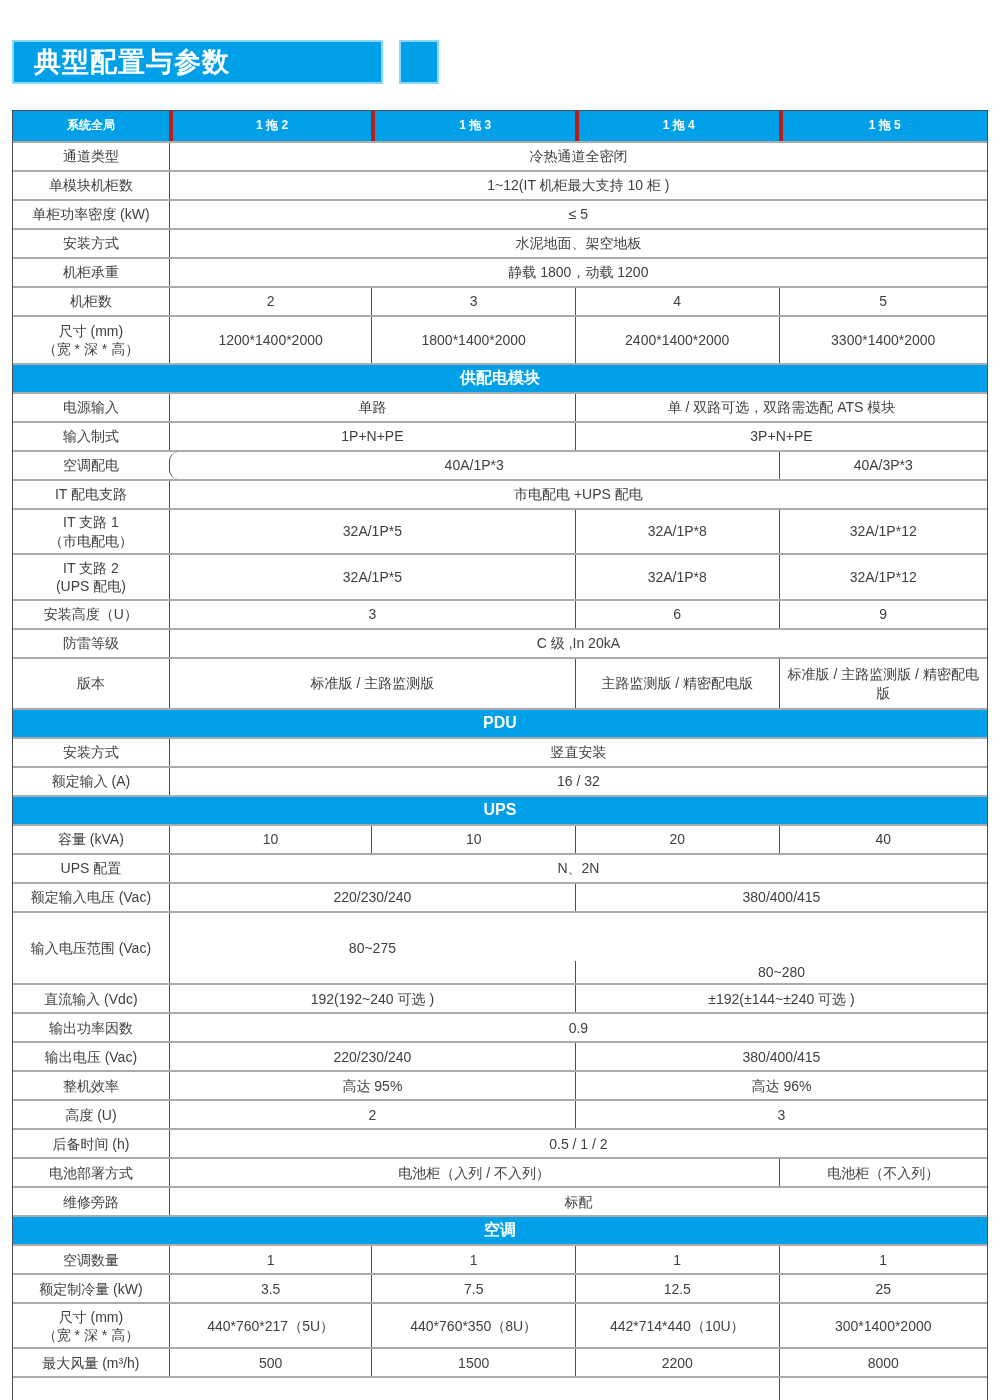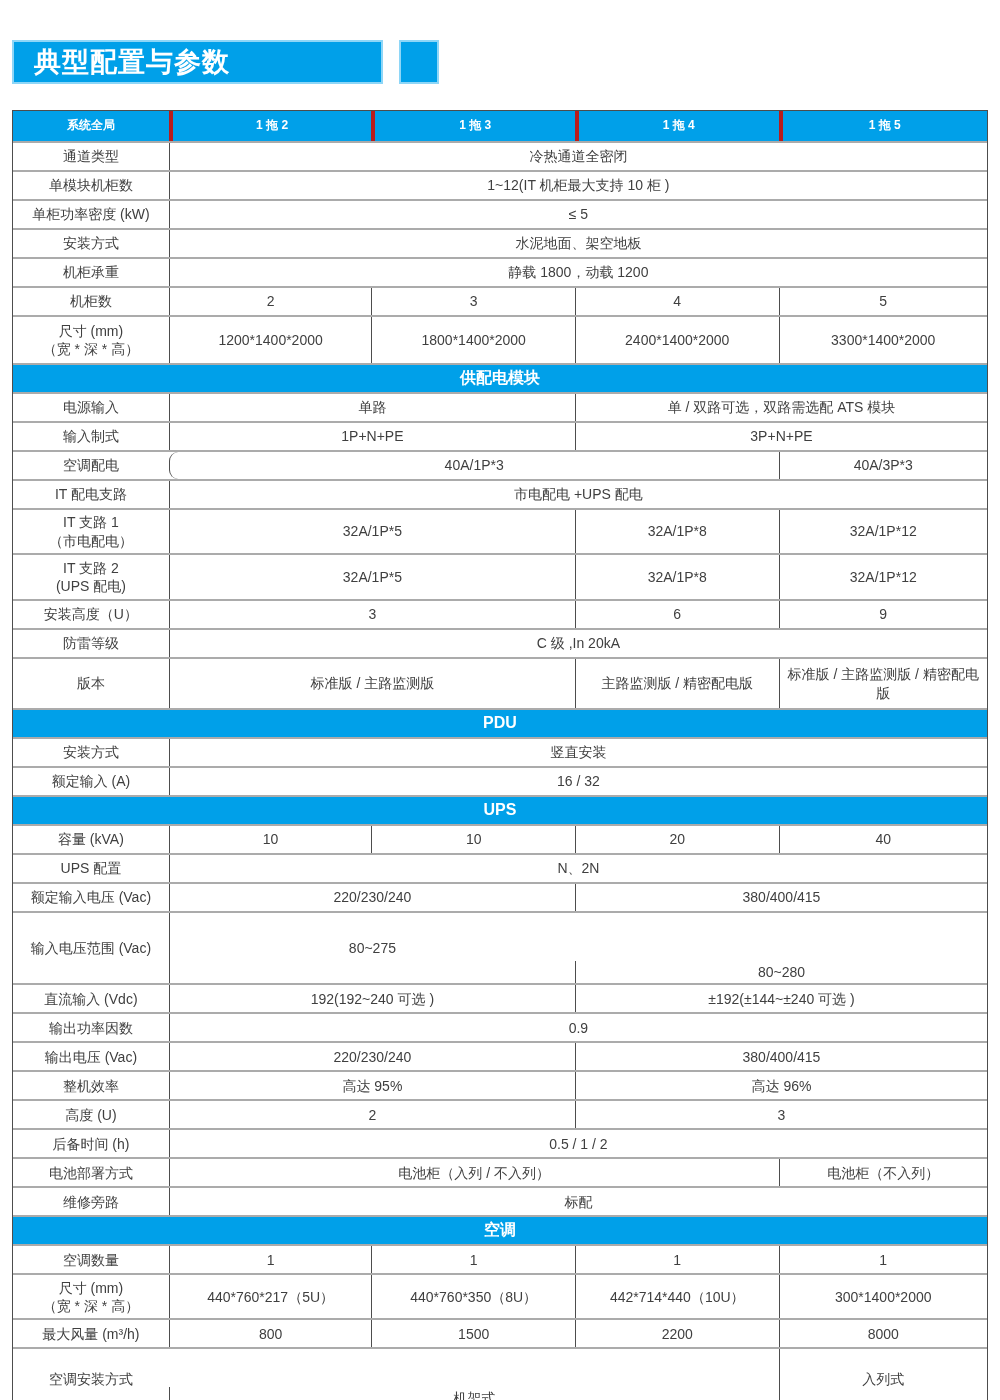--- a/index.html
+++ b/index.html
@@ -228,31 +228,38 @@
       <div class="t-row section">
         <div class="cell">空调</div>
       </div>
       <div class="t-row">
         <div class="cell">空调数量</div>
         <div class="cell">1</div>
         <div class="cell">1</div>
         <div class="cell">1</div>
         <div class="cell">1</div>
       </div>
+      <div class="t-row">
+        <div class="cell">额定制冷量 (kW)</div>
+        <div class="cell">3.5</div>
+        <div class="cell">7.5</div>
+        <div class="cell">12.5</div>
+        <div class="cell">25</div>
+      </div>
       <div class="t-row" style="min-height: 45px;">
         <div class="cell">尺寸 (mm)
 （宽 * 深 * 高）</div>
         <div class="cell">440*760*217（5U）</div>
         <div class="cell">440*760*350（8U）</div>
         <div class="cell">442*714*440（10U）</div>
         <div class="cell">300*1400*2000</div>
       </div>
       <div class="t-row">
         <div class="cell">最大风量 (m³/h)</div>
-        <div class="cell">800</div>
+        <div class="cell">500</div>
         <div class="cell">1500</div>
         <div class="cell">2200</div>
         <div class="cell">8000</div>
       </div>
       <div class="t-row">
         <div class="cell">空调安装方式</div>
         <div class="cell" style="grid-column: span 3; margin-top: 38px;">机架式</div>
         <div class="cell">入列式</div>
       </div>
       <div class="t-row">

